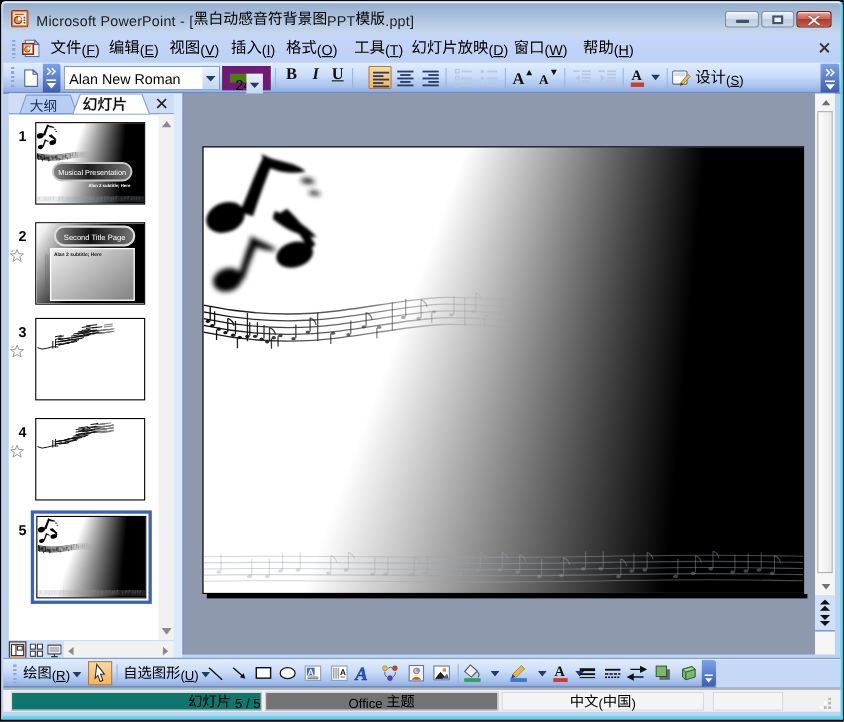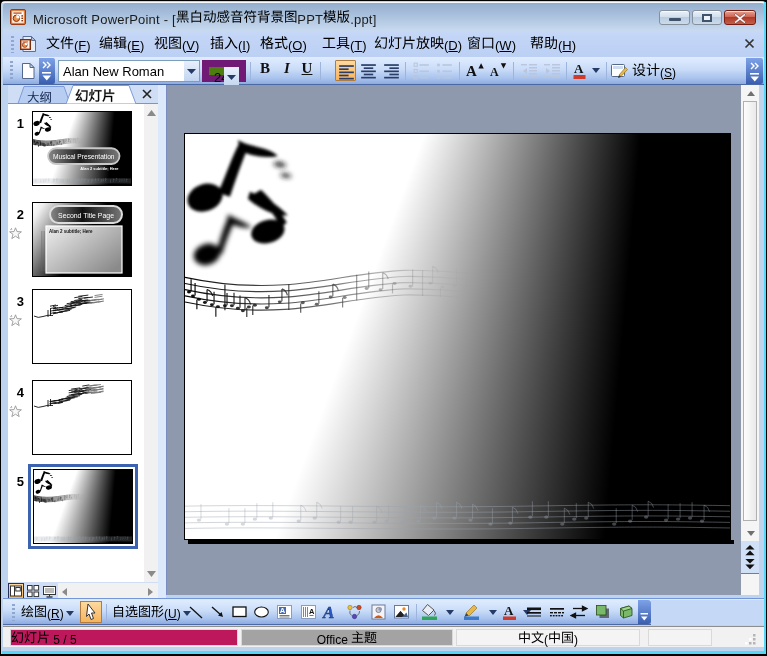--- a/index.html
+++ b/index.html
@@ -935,28 +935,28 @@
   </svg>
 <div class="abs" style="left:638px;top:600px;width:13px;height:24px;background:linear-gradient(#7ea2e6,#3a5fb0);border-radius:0 3px 3px 0">
 <svg class="abs" style="left:2px;top:13px" width="9" height="9" viewBox="0 0 9 9">
       <rect x="0.5" y="0" width="7.5" height="1.5" fill="#fff"></rect>
       <path d="M1 3.5 h6.5 l-3.2 4 z" fill="#fff"></path>
     </svg>
   </div>
 <div class="abs" style="left:651px;top:600px;width:113px;height:25px;background:#c5d8f5"></div>
 <div class="abs" style="left:3px;top:626px;right:3px;height:1px;background:#8e8e8e"></div>
 <div class="abs" style="left:3px;top:627px;right:3px;height:20px;background:#f1f1f1"></div>
-<div style="position:absolute;top:629px;height:17px;border:1px solid #d9d9d9;background:#be185d;font-size:12px;text-align:left;color:#000;padding-top:1px;left:10px;width:228px"><svg class="cg" style="vertical-align:-2px" width="39.0" height="15" viewBox="0 0 39.0 15">
+<div style="position:absolute;top:629px;height:17px;border:1px solid #d9d9d9;background:#0f766e;font-size:12px;text-align:right;color:#000;padding-top:1px;left:10px;width:228px"><svg class="cg" style="vertical-align:-2px" width="39.0" height="15" viewBox="0 0 39.0 15">
       <g fill="#000" transform="translate(0,11.2) scale(0.01300,-0.01300)">
         <use href="#g5e7b" x="0"></use>
         <use href="#g706f" x="1000"></use>
         <use href="#g7247" x="2000"></use>
       </g>
     </svg> 5 / 5</div>
-<div style="position:absolute;top:629px;height:17px;border:1px solid #d9d9d9;background:#a3a3a3;font-size:12px;text-align:center;color:#000;padding-top:1px;left:241px;width:212px">Office <svg class="cg" style="vertical-align:-2px" width="26.0" height="15" viewBox="0 0 26.0 15">
+<div style="position:absolute;top:629px;height:17px;border:1px solid #d9d9d9;background:#737373;font-size:12px;text-align:center;color:#000;padding-top:1px;left:241px;width:212px">Office <svg class="cg" style="vertical-align:-2px" width="26.0" height="15" viewBox="0 0 26.0 15">
       <g fill="#000" transform="translate(0,11.2) scale(0.01300,-0.01300)">
         <use href="#g4e3b" x="0"></use>
         <use href="#g9898" x="1000"></use>
       </g>
     </svg></div>
 <div style="position:absolute;top:629px;height:17px;border:1px solid #d9d9d9;background:#f4f4f4;font-size:12px;text-align:center;color:#000;padding-top:1px;left:456px;width:184px"><svg class="cg" style="vertical-align:-2px" width="26.0" height="15" viewBox="0 0 26.0 15">
       <g fill="#000" transform="translate(0,11.2) scale(0.01300,-0.01300)">
         <use href="#g4e2d" x="0"></use>
         <use href="#g6587" x="1000"></use>
       </g>

